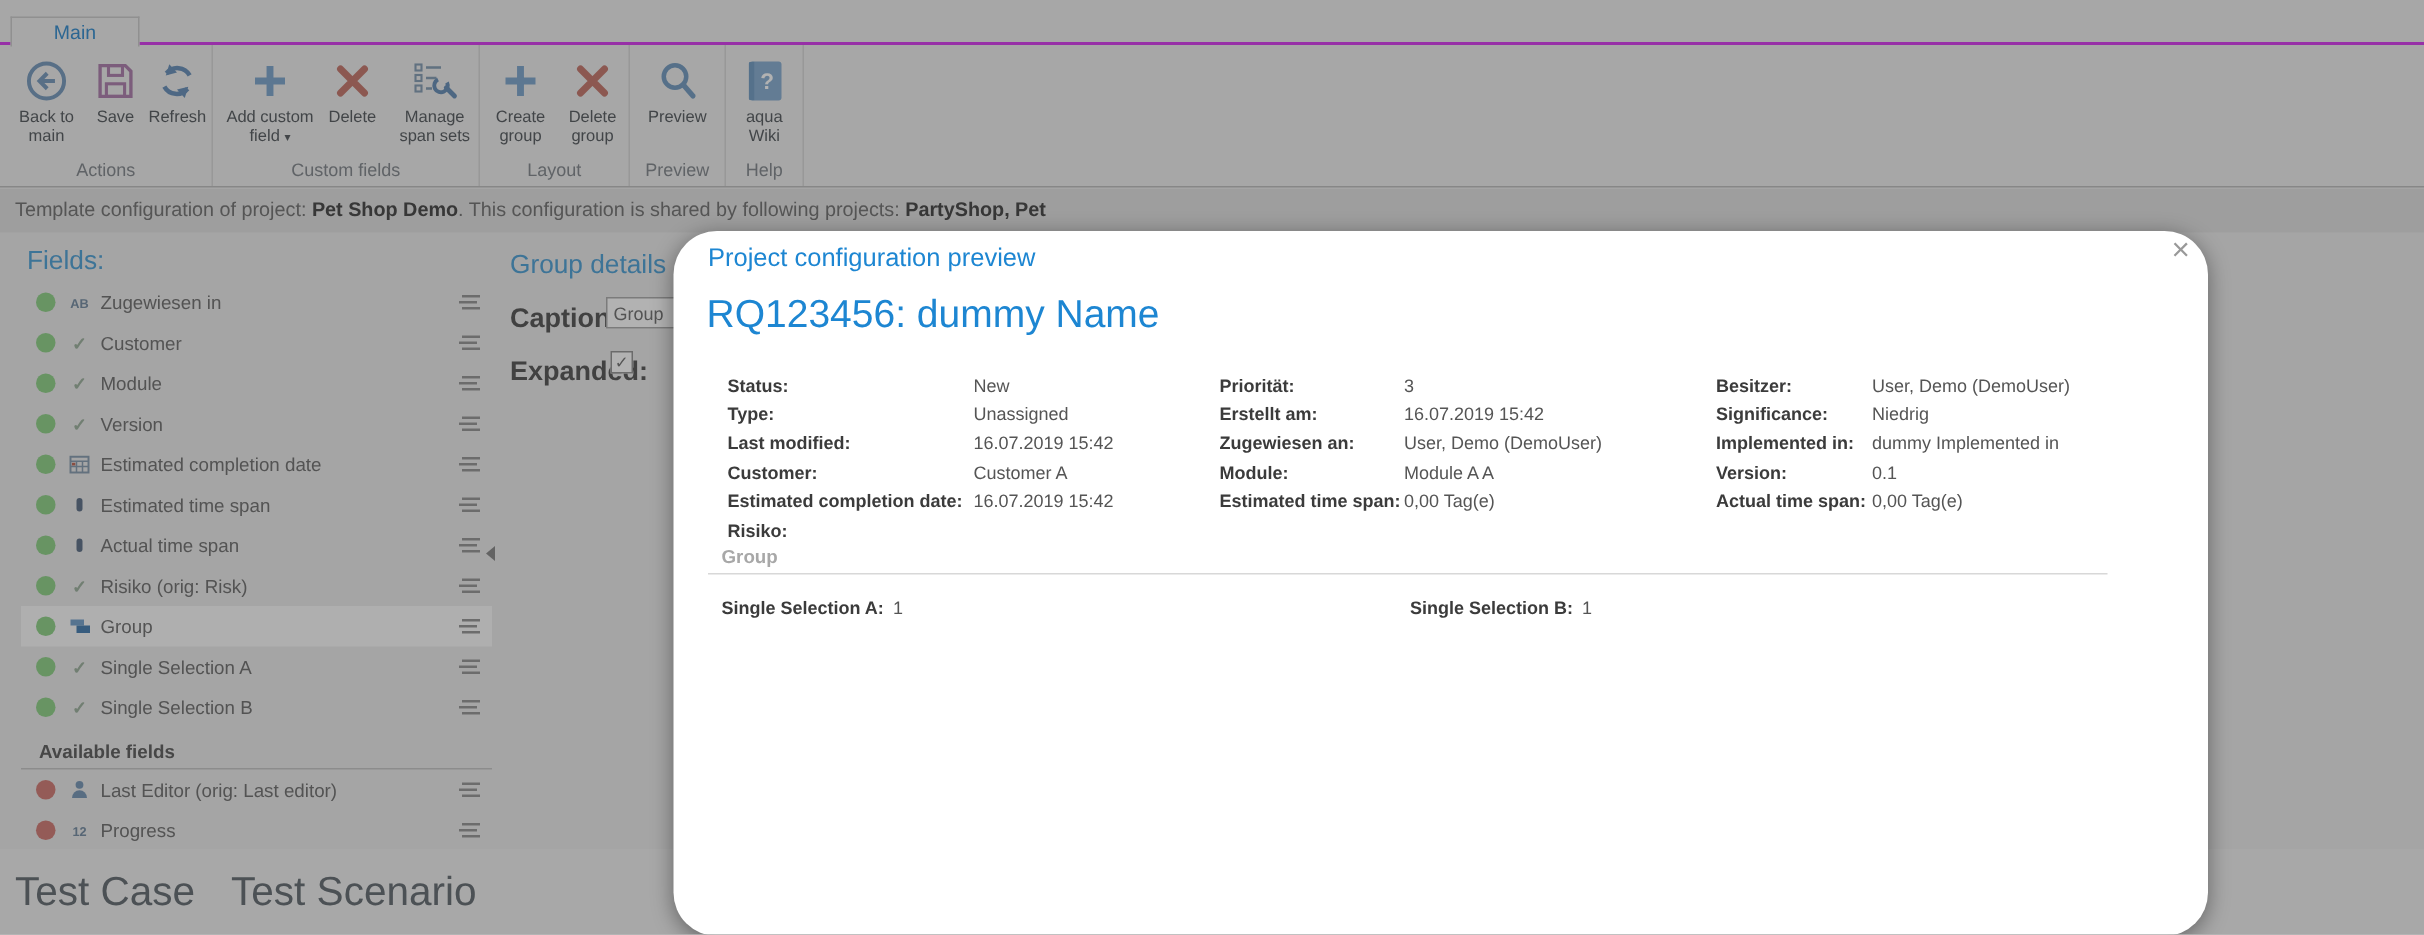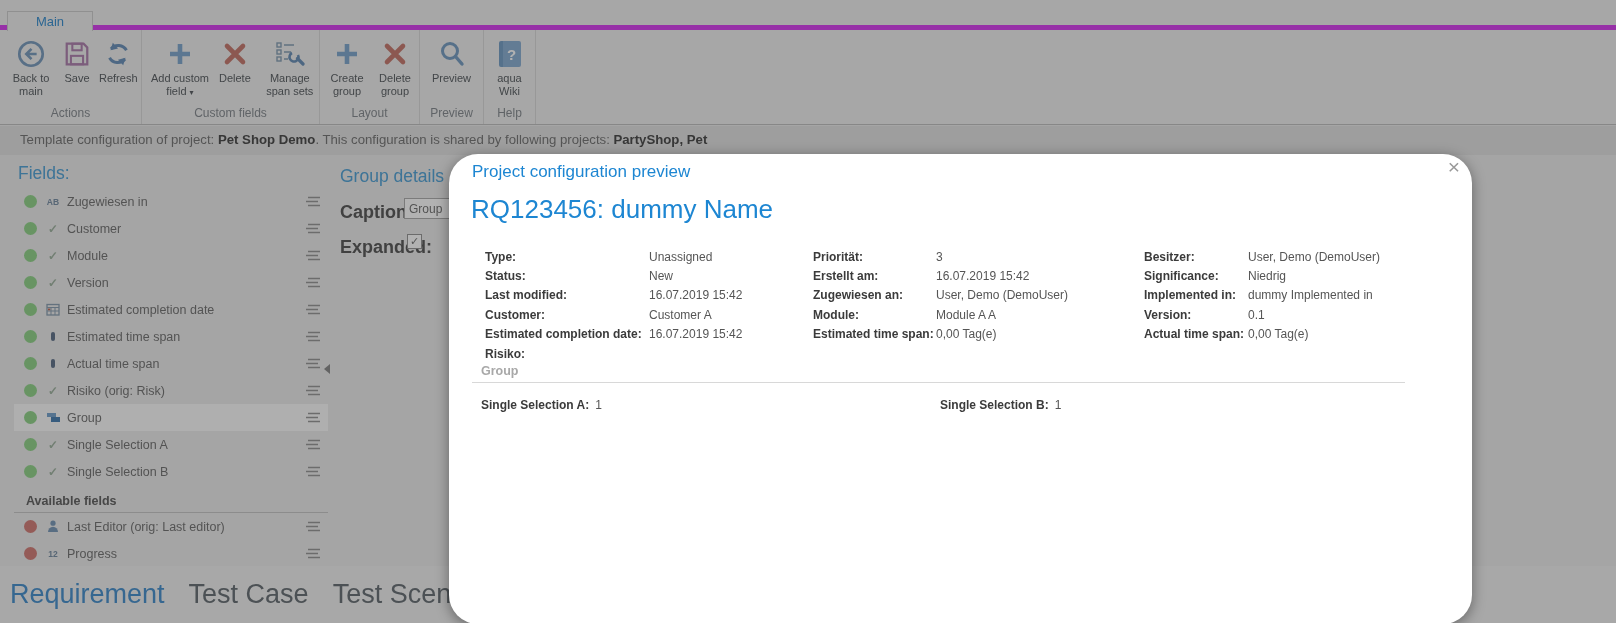--- a/index.html
+++ b/index.html
@@ -1,35 +1,35 @@
 <!DOCTYPE html>
 <html><head>
 <meta charset="utf-8">
 <style>
   * { margin:0; padding:0; box-sizing:border-box; }
   body { font-family:"Liberation Sans", sans-serif; background:#888; }
   .screen { position:relative; width:1616px; height:623px; overflow:hidden; background:#ececec; font-family:"Liberation Sans", sans-serif; }
 
   
   .ribbon { position:absolute; top:0; left:0; right:0; height:125px; background:#efefef; border-bottom:1px solid #c2c2c2; }
-  .tabrow { position:relative; height:30px; border-bottom:5px solid #d946ef; }
+  .tabrow { position:relative; height:30px; border-bottom:2px solid #d946ef; }
   .rtab { position:absolute; left:7px; top:11px; height:20px; width:86px; background:#efefef; border:1px solid #cfcfcf; border-bottom:none; color:#3f93d2; font-size:13px; text-align:center; line-height:19px; z-index:2; }
   .rbody { display:flex; height:94px; align-items:stretch; }
   .rgroup { display:flex; flex-direction:column; border-right:1px solid #dadada; }
   .rbtns { flex:1; display:flex; align-items:flex-start; padding:5px 3px 0 3px; }
   .rbtn { display:flex; flex-direction:column; align-items:center; padding:1px 4px; cursor:pointer; }
   .ricon { height:36px; display:flex; align-items:center; justify-content:center; }
   .rlbl { font-size:11px; line-height:12.5px; color:#5f6468; text-align:center; }
   .rgl { text-align:center; font-size:12px; color:#8a8f94; padding:1px 4px 4px 4px; white-space:nowrap; }
   .caret { font-size:8px; color:#5f6468; }
   .book-icon { width:22px; height:26px; background:#8fb2d4; border-left:4px solid #7aa2c8; border-radius:2px; display:flex; align-items:center; justify-content:center; }
   .book-q { color:#fff; font-weight:bold; font-size:15px; }
 
   
-  .statusbar { position:absolute; top:126px; left:0; right:0; height:29px; background:#e2e2e2; font-size:13.2px; color:#7a7a7a; line-height:28px; padding-left:20px; white-space:nowrap; overflow:hidden; }
+  .statusbar { position:absolute; top:126px; left:0; right:0; height:29px; background:#e2e2e2; font-size:13.2px; color:#7a7a7a; line-height:28px; padding-left:10px; white-space:nowrap; overflow:hidden; }
   .statusbar b { color:#4f4f4f; }
 
   
   .content { position:absolute; top:155px; left:0; right:0; bottom:0; background:#ececec; }
   .fields-panel { position:absolute; left:0; top:0; width:334px; }
   .fp-title { margin:8px 0 4px 18px; color:#58a6d8; font-size:17.5px; }
   .frow { height:27px; margin-left:14px; margin-right:6px; padding:0 6px 0 10px; display:flex; align-items:center; cursor:pointer; }
   .frow.sel { background:#fbfbfb; }
   .dot { width:13px; height:13px; border-radius:50%; flex:0 0 13px; }
   .dot.green { background:#95d58f; }
@@ -400,40 +400,39 @@
 
   <div class="gd-title">Group details</div>
   <div class="gd-lab" style="left:340px; top:202px;">Caption:</div>
   <input class="cap-input" type="text" value="Group" style="">
   <div class="gd-lab" style="left:340px; top:237px;">Expanded:</div>
   <div class="cb">
       <span>✓</span>
     </div>
 
   <div class="bottom-tabs">
-    <span class="btab active">Requirement</span>
     <span class="btab">Test Case</span>
     <span class="btab">Test Scenario</span>
   </div>
 
   <div class="scrim"></div>
 
   <div class="modal">
     <div class="m-title">Project configuration preview</div>
     <div class="m-close">×</div>
     <div class="m-heading">RQ123456: dummy Name</div>
 
     <div class="mcol mcol1">
       <div class="mrow">
+          <span class="mlab">Status:</span>
+          <span class="mval">New</span>
+        </div>
+      <div class="mrow">
           <span class="mlab">Type:</span>
           <span class="mval">Unassigned</span>
-        </div>
-      <div class="mrow">
-          <span class="mlab">Status:</span>
-          <span class="mval">New</span>
         </div>
       <div class="mrow">
           <span class="mlab">Last modified:</span>
           <span class="mval">16.07.2019 15:42</span>
         </div>
       <div class="mrow">
           <span class="mlab">Customer:</span>
           <span class="mval">Customer A</span>
         </div>
       <div class="mrow">

